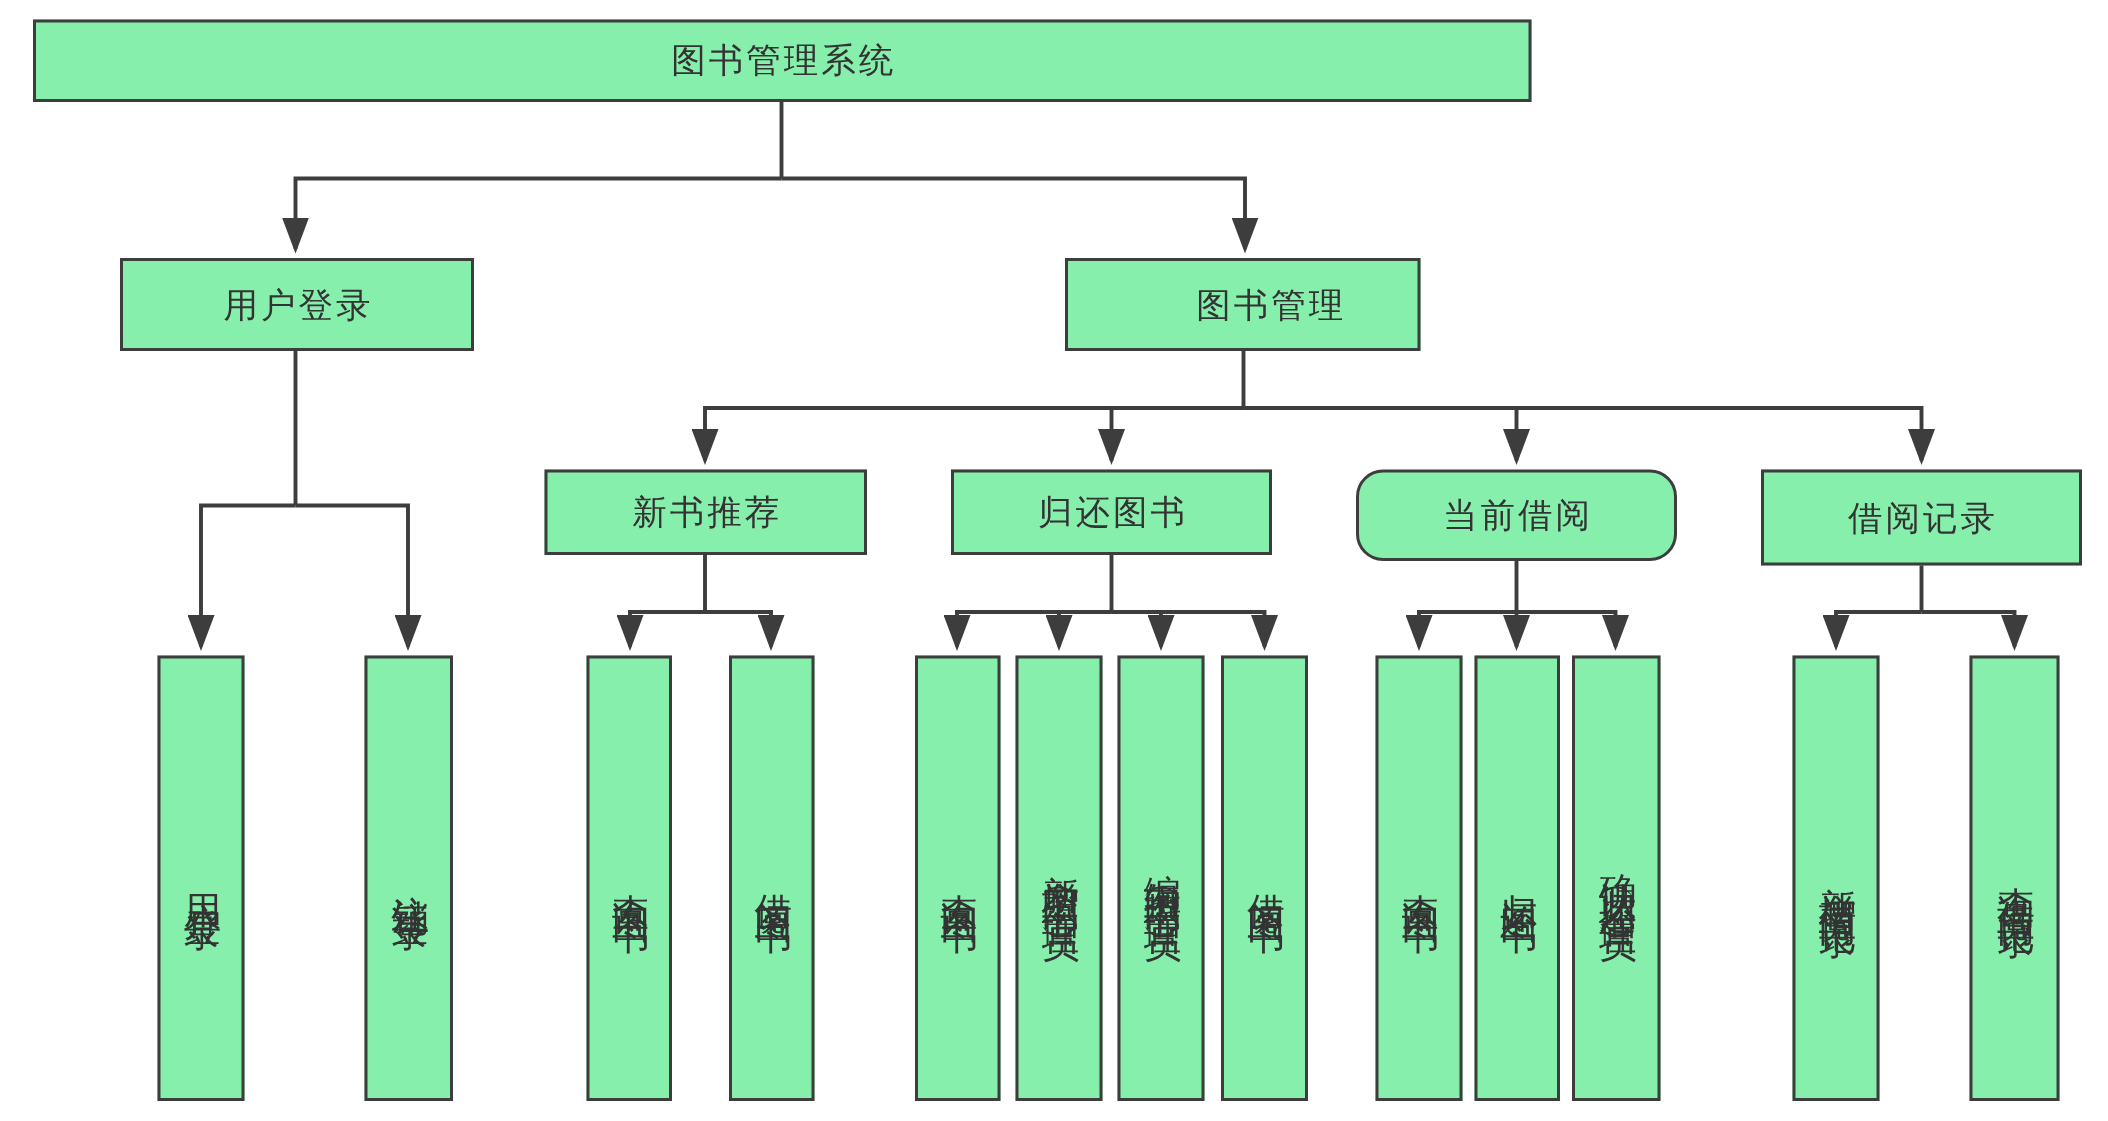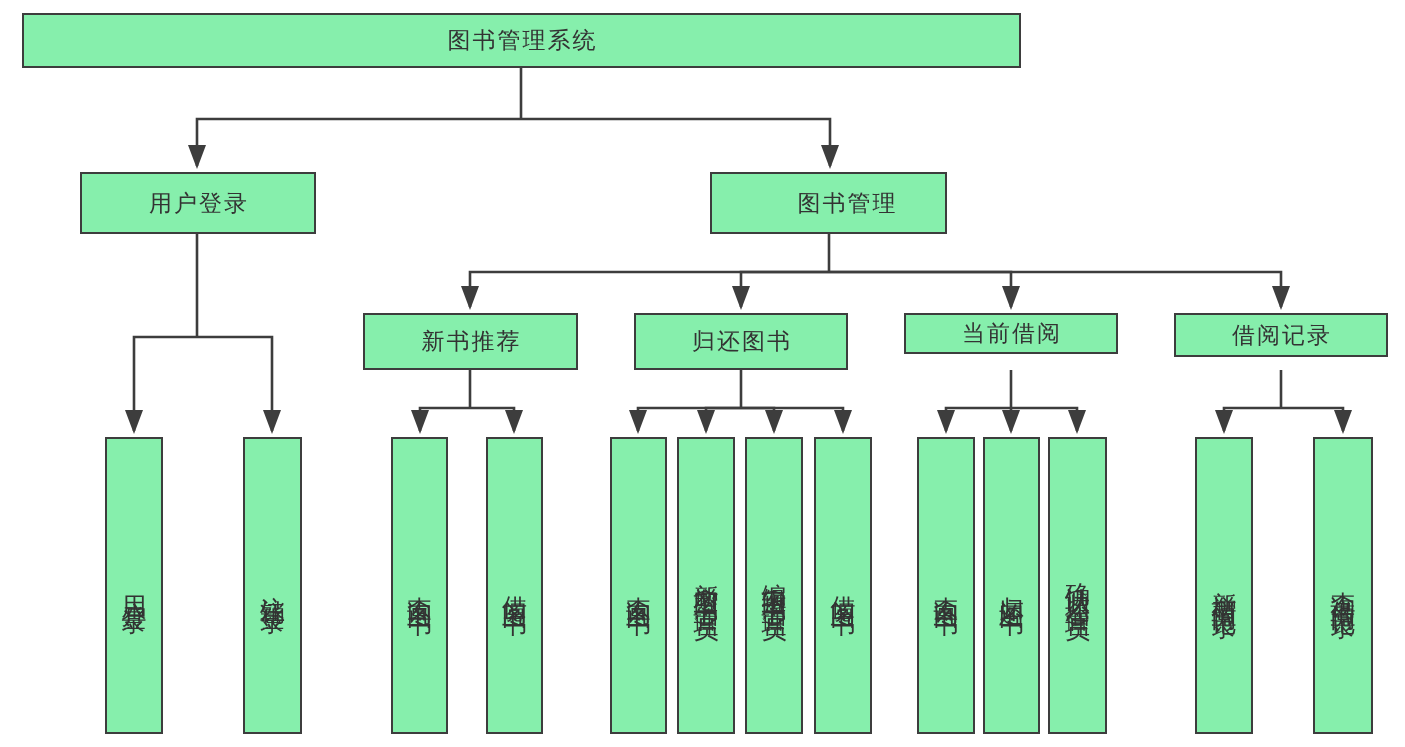--- a/index.html
+++ b/index.html
@@ -108,22 +108,22 @@
     <path class="line" d="M1281,408 L1343,408 L1343,431" marker-end="url(#arrow)"></path>
   </svg>
 
   <div class="node h-node" style="left:22px; top:13px; width:999px; height:55px;">图书管理系统</div>
 
   <div class="node h-node" style="left:80px; top:172px; width:236px; height:62px;">用户登录</div>
   <div class="node h-node" style="left:710px; top:172px; width:237px; height:62px;padding-left:36px;">图书管理</div>
 
   <div class="node h-node" style="left:363px; top:313px; width:215px; height:57px;">新书推荐</div>
   <div class="node h-node" style="left:634px; top:313px; width:214px; height:57px;">归还图书</div>
-  <div class="node h-node" style="left:904px; top:313px; width:214px; height:41px;">当前借阅</div>
-  <div class="node h-node" style="left:1174px; top:313px; width:214px; height:44px;">借阅记录</div>
+  <div class="node h-node" style="left:904px; top:313px; width:214px; height:61px;border-radius:18px;">当前借阅</div>
+  <div class="node h-node" style="left:1174px; top:313px; width:214px; height:64px;">借阅记录</div>
 
   <div class="node v-node" style="left:105px; top:437px; width:58px; height:297px;">
     <span class="v-label">用户登录</span>
   </div>
   <div class="node v-node" style="left:243px; top:437px; width:59px; height:297px;">
     <span class="v-label">注销登录</span>
   </div>
 
   <div class="node v-node" style="left:391px; top:437px; width:57px; height:297px;">
     <span class="v-label">查询图书</span>

